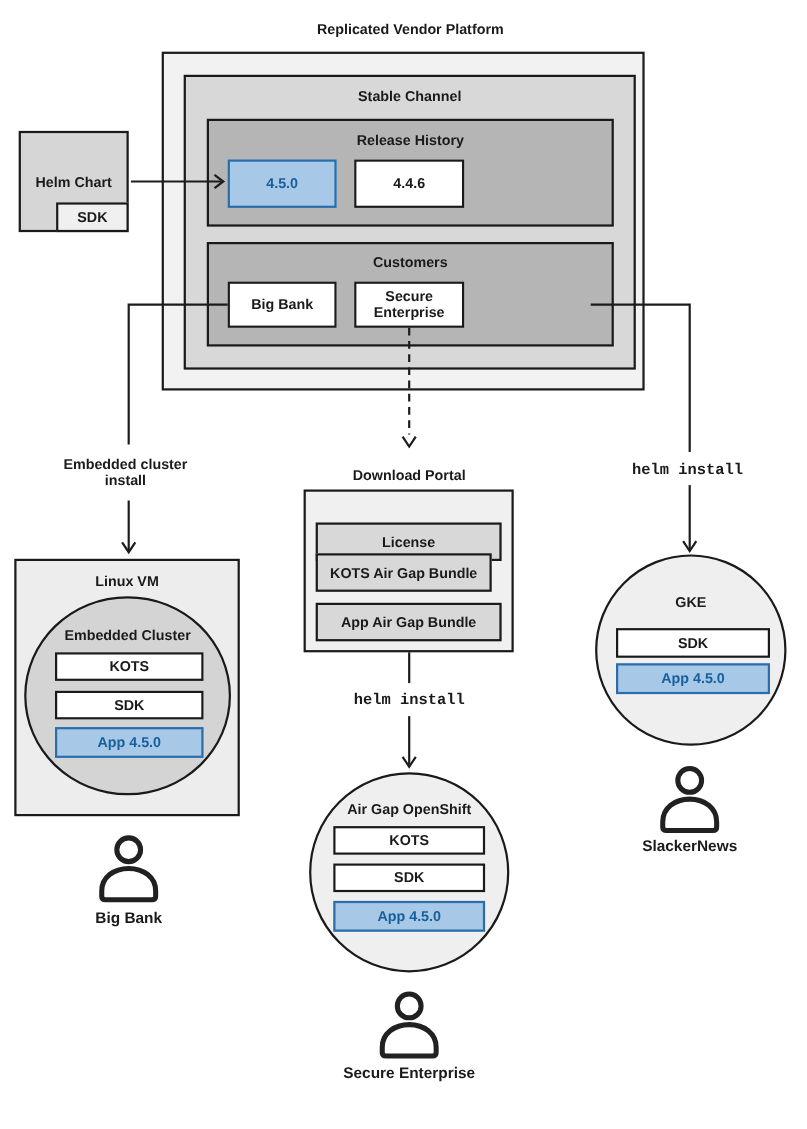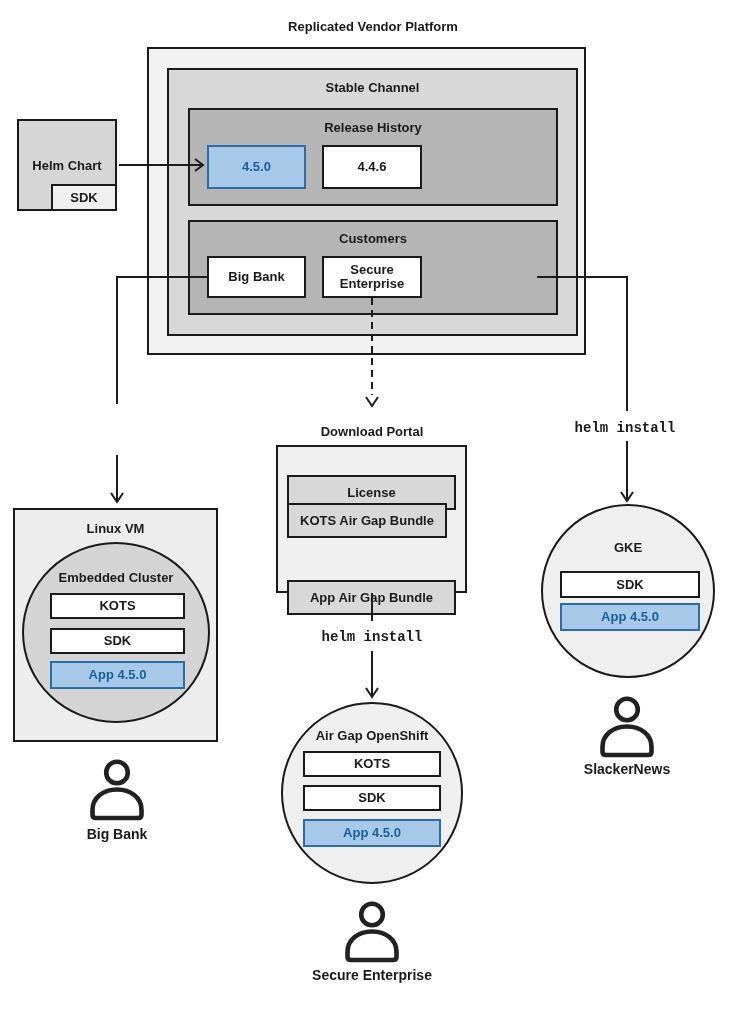--- a/index.html
+++ b/index.html
@@ -44,28 +44,29 @@
         <div class="abs ctr bordered whitebox" style="left:132px;top:34px;width:100px;height:42px;">Secure Enterprise</div>
       </div>
     </div>
   </div>
 
   <div class="abs bordered" style="left:17px;top:119px;width:100px;height:92px;background:#d6d6d6;">
     <div class="abs lbl" style="left:0;top:37px;width:100%;">Helm Chart</div>
     <div class="abs ctr bordered" style="right:-2px;bottom:-2px;width:66px;height:27px;background:#f0f0f0;">SDK</div>
   </div>
 
+  <div class="abs lbl" style="left:39px;top:414px;width:150px;">Embedded cluster install</div>
   <div class="abs mono" style="left:545px;top:420px;width:160px;">helm install</div>
   <div class="abs mono" style="left:292px;top:629px;width:160px;">helm install</div>
 
   <div class="abs lbl" style="left:292px;top:424px;width:160px;">Download Portal</div>
   <div class="abs bordered" style="left:276px;top:445px;width:191px;height:148px;background:#f0f0f0;">
     <div class="abs ctr bordered graybox" style="left:9px;top:11px;width:169px;height:35px;margin-top:17px;">License</div>
     <div class="abs ctr bordered graybox" style="left:9px;top:56px;width:160px;height:35px;">KOTS Air Gap Bundle</div>
-    <div class="abs ctr bordered graybox" style="left:9px;top:101px;width:169px;height:35px;margin-top:32px;">App Air Gap Bundle</div>
+    <div class="abs ctr bordered graybox" style="left:9px;top:101px;width:169px;height:35px;">App Air Gap Bundle</div>
   </div>
 
   <div class="abs bordered" style="left:13px;top:508px;width:205px;height:234px;background:#ededed;">
     <div class="abs lbl" style="left:0;top:11px;width:100%;">Linux VM</div>
     <div class="abs bordered circle" style="left:7px;top:32px;width:188px;height:181px;background:#d4d4d4;">
       <div class="abs lbl" style="left:0;top:26px;width:100%;">Embedded Cluster</div>
       <div class="abs ctr bordered whitebox" style="left:26px;top:49px;width:135px;height:26px;">KOTS</div>
       <div class="abs ctr bordered whitebox" style="left:26px;top:84px;width:135px;height:26px;">SDK</div>
       <div class="abs ctr bluebox" style="left:26px;top:117px;width:135px;height:28px;">App 4.5.0</div>
     </div>

